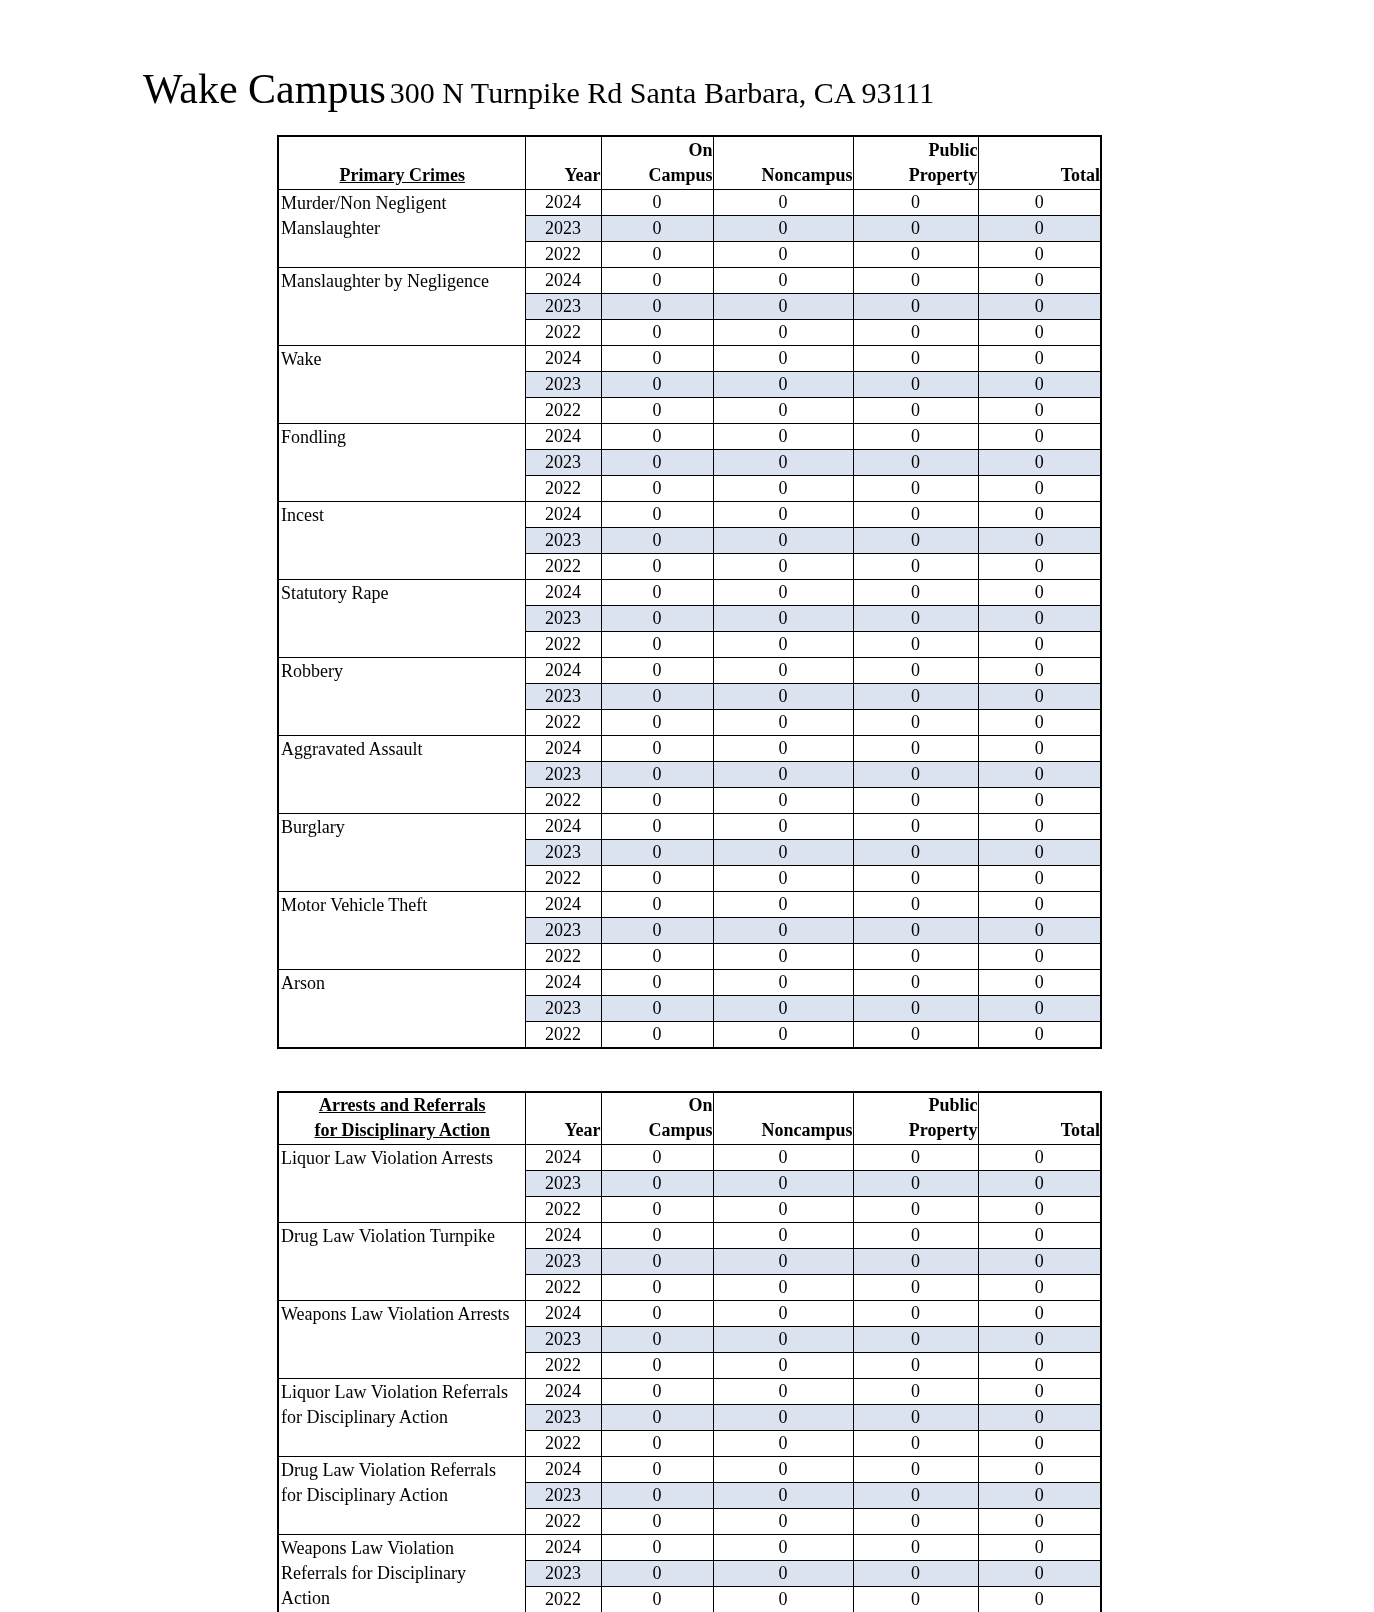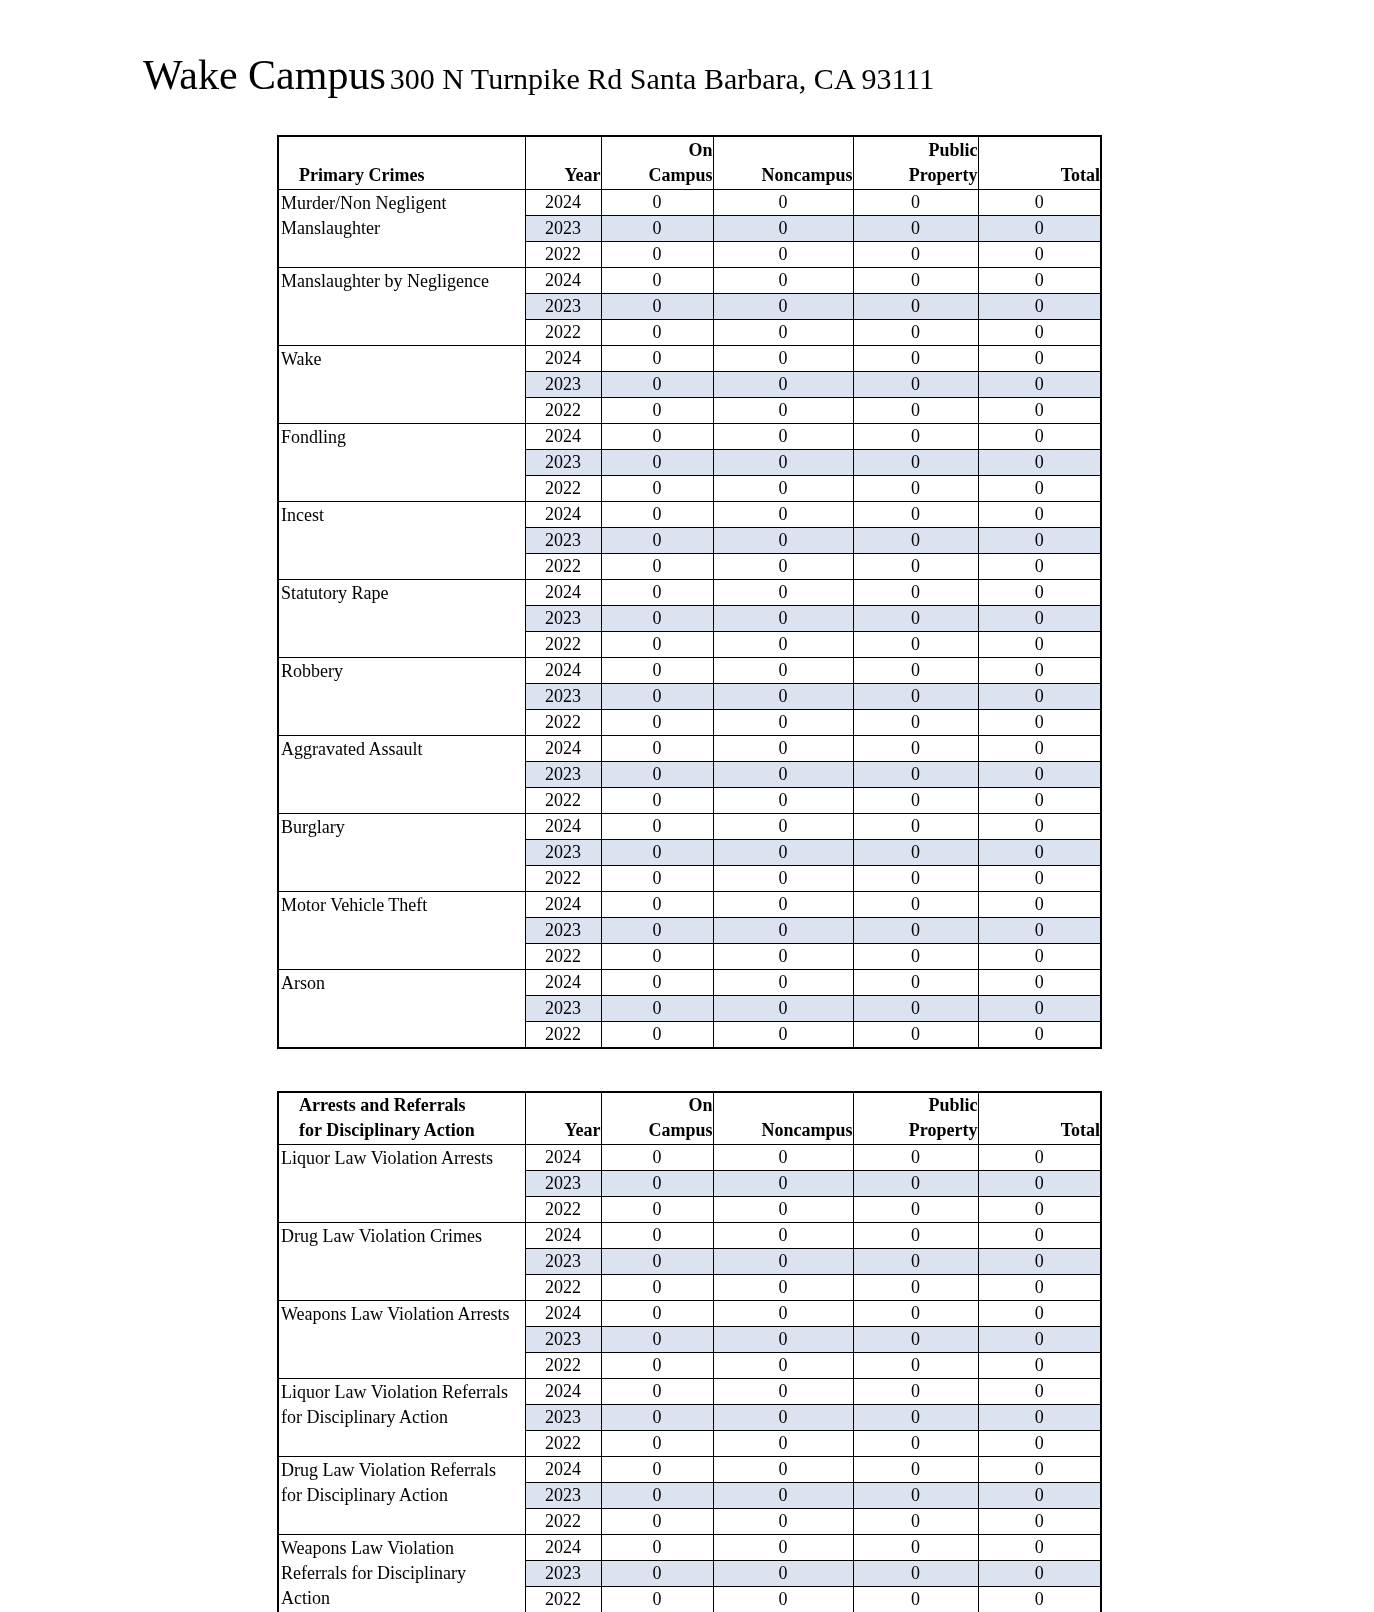--- a/index.html
+++ b/index.html
@@ -6,21 +6,21 @@
   html, body { margin: 0; padding: 0; }
   body {
     width: 1374px; height: 1612px;
     background: #ffffff;
     color: #000000;
     font-family: "Liberation Serif", serif;
     position: relative;
   }
   .title-row {
     position: absolute;
-    left: 143px; top: 54px;
+    left: 143px; top: 68px;
     white-space: nowrap;
     line-height: 1;
   }
   .campus-name { font-size: 42px; }
   .campus-address { font-size: 30px; }
 
   #tables {
     position: absolute;
     left: 277px; top: 135px;
     width: 823px;
@@ -36,21 +36,21 @@
   th, td { border: 1px solid #000; padding: 0; }
   th {
     font-weight: bold;
     vertical-align: bottom;
     text-align: right;
     white-space: pre-line;
     height: 53px;
     line-height: 25px;
     padding-bottom: 1px;
   }
-  th.cat-head { text-align: left; padding-left: 20px; }
+  th.cat-head { text-align: center; padding-left: 1px; text-decoration: underline; }
   th.col-0 { width: 76px; }
   th.col-1 { width: 112px; }
   th.col-2 { width: 140px; }
   th.col-3 { width: 125px; }
   th.col-4 { width: 123px; }
   th.cat-head { width: 247px; }
   td.year, td.val {
     text-align: center;
     height: 25px;
     line-height: 25px;
@@ -364,21 +364,21 @@
             <td class="val col-4">0</td>
           </tr>
           <tr>
             <td class="year">2022</td>
             <td class="val col-1">0</td>
             <td class="val col-2">0</td>
             <td class="val col-3">0</td>
             <td class="val col-4">0</td>
           </tr>
           <tr>
-            <td class="cat" rowspan="3">Drug Law Violation Crimes</td>
+            <td class="cat" rowspan="3">Drug Law Violation Turnpike</td>
             <td class="year">2024</td>
             <td class="val col-1">0</td>
             <td class="val col-2">0</td>
             <td class="val col-3">0</td>
             <td class="val col-4">0</td>
           </tr>
           <tr class="shaded">
             <td class="year">2023</td>
             <td class="val col-1">0</td>
             <td class="val col-2">0</td>

